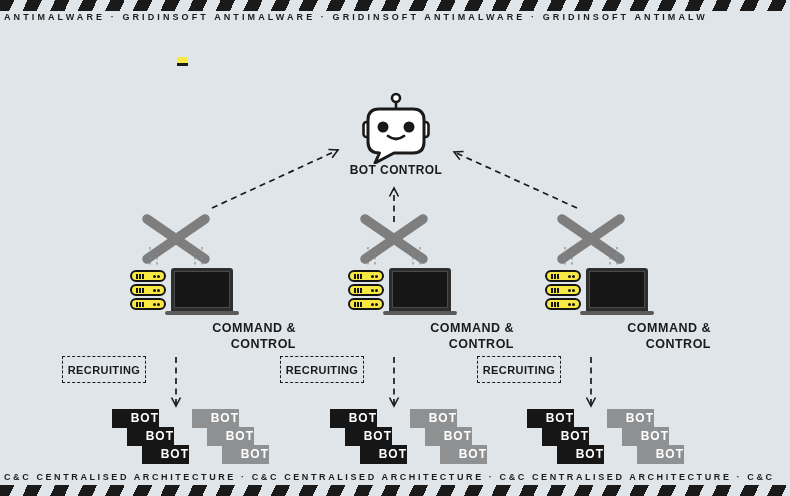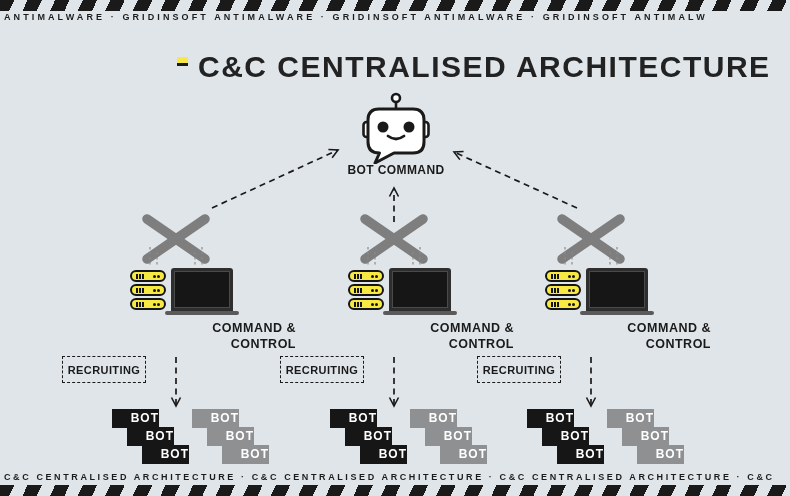--- a/index.html
+++ b/index.html
@@ -81,33 +81,32 @@
 </style>
 </head>
 <body>
 
 <div class="stage">
 
   <div class="stripes stripes-top"></div>
   <div class="banner-text top">ANTIMALWARE · GRIDINSOFT ANTIMALWARE · GRIDINSOFT ANTIMALWARE · GRIDINSOFT ANTIMALW</div>
 
   <div class="title-bullet"></div>
-  <h1 class="page-title">C&amp;C CENTRALISED ARCHITECTURE</h1>
 
   <svg class="robot" width="70" height="74" viewBox="0 0 70 74">
     <line x1="35" y1="12" x2="35" y2="20" stroke="#1a1a1a" stroke-width="2.6"></line>
     <circle class="outline" cx="35" cy="8" r="4"></circle>
     <rect class="outline" x="2.5" y="32" width="6" height="15" rx="3"></rect>
     <rect class="outline" x="61.5" y="32" width="6" height="15" rx="3"></rect>
     <path class="outline head" d="M18,19 H52 Q63,19 63,30 V52 Q63,63 52,63 H33 L14,73 L18.5,63 Q7,63 7,52 V30 Q7,19 18,19 Z"></path>
     <circle class="solid" cx="22" cy="37" r="5.5"></circle>
     <circle class="solid" cx="48" cy="37" r="5.5"></circle>
     <path class="stroke-only" d="M27,46 Q35,52 43,46"></path>
   </svg>
-  <div class="bot-master-label">BOT COMMAND</div>
+  <div class="bot-master-label">BOT CONTROL</div>
 
   <svg class="overlay" width="790" height="496" viewBox="0 0 790 496">
     <defs>
       <marker id="arrowhead" markerUnits="userSpaceOnUse" markerWidth="13" markerHeight="13" viewBox="0 0 13 13" refX="10.5" refY="6.5" orient="auto">
         <path d="M2,2 L10.5,6.5 L2,11" fill="none" stroke="#1a1a1a" stroke-width="1.6"></path>
       </marker>
     </defs>
 
     <path class="arrow-line" d="M212,208 L338,150" marker-end="url(#arrowhead)"></path>
     <path class="arrow-line" d="M394,222 L394,188" marker-end="url(#arrowhead)"></path>

